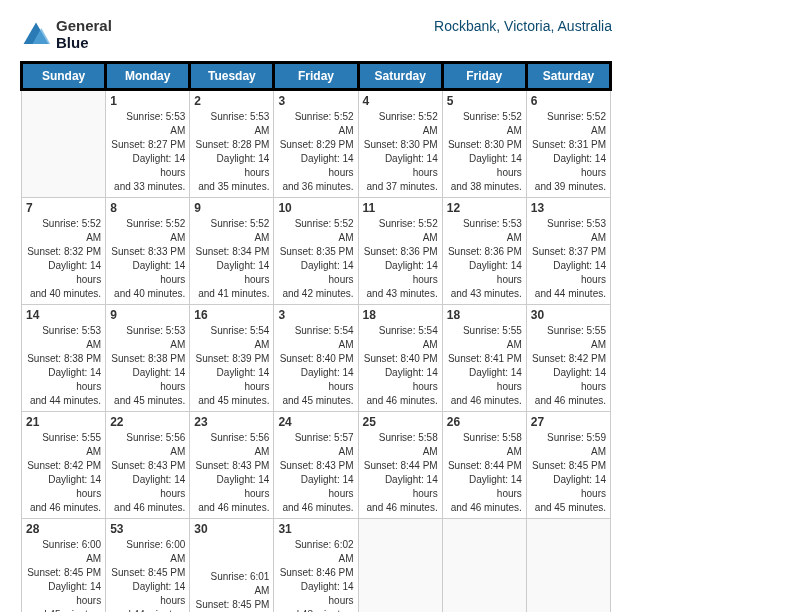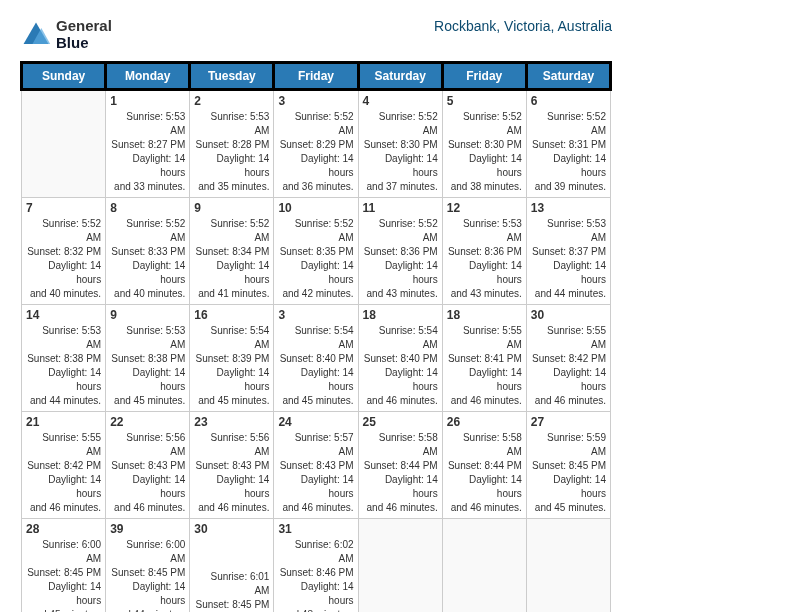--- a/index.html
+++ b/index.html
@@ -332,21 +332,21 @@
         </tr>
         <tr>
           <td>
             <span class="day-num">28</span>
             <div class="day-info" style="white-space: pre-line;">Sunrise: 6:00 AM
 Sunset: 8:45 PM
 Daylight: 14 hours
 and 45 minutes.</div>
           </td>
           <td>
-            <span class="day-num">39</span>
+            <span class="day-num">53</span>
             <div class="day-info" style="white-space: pre-line;">Sunrise: 6:00 AM
 Sunset: 8:45 PM
 Daylight: 14 hours
 and 44 minutes.</div>
           </td>
           <td>
             <span class="day-num">30</span>
             <div class="day-info" style="white-space: pre-line; margin-top: 34px;">Sunrise: 6:01 AM
 Sunset: 8:45 PM
 Daylight: 14 hours

